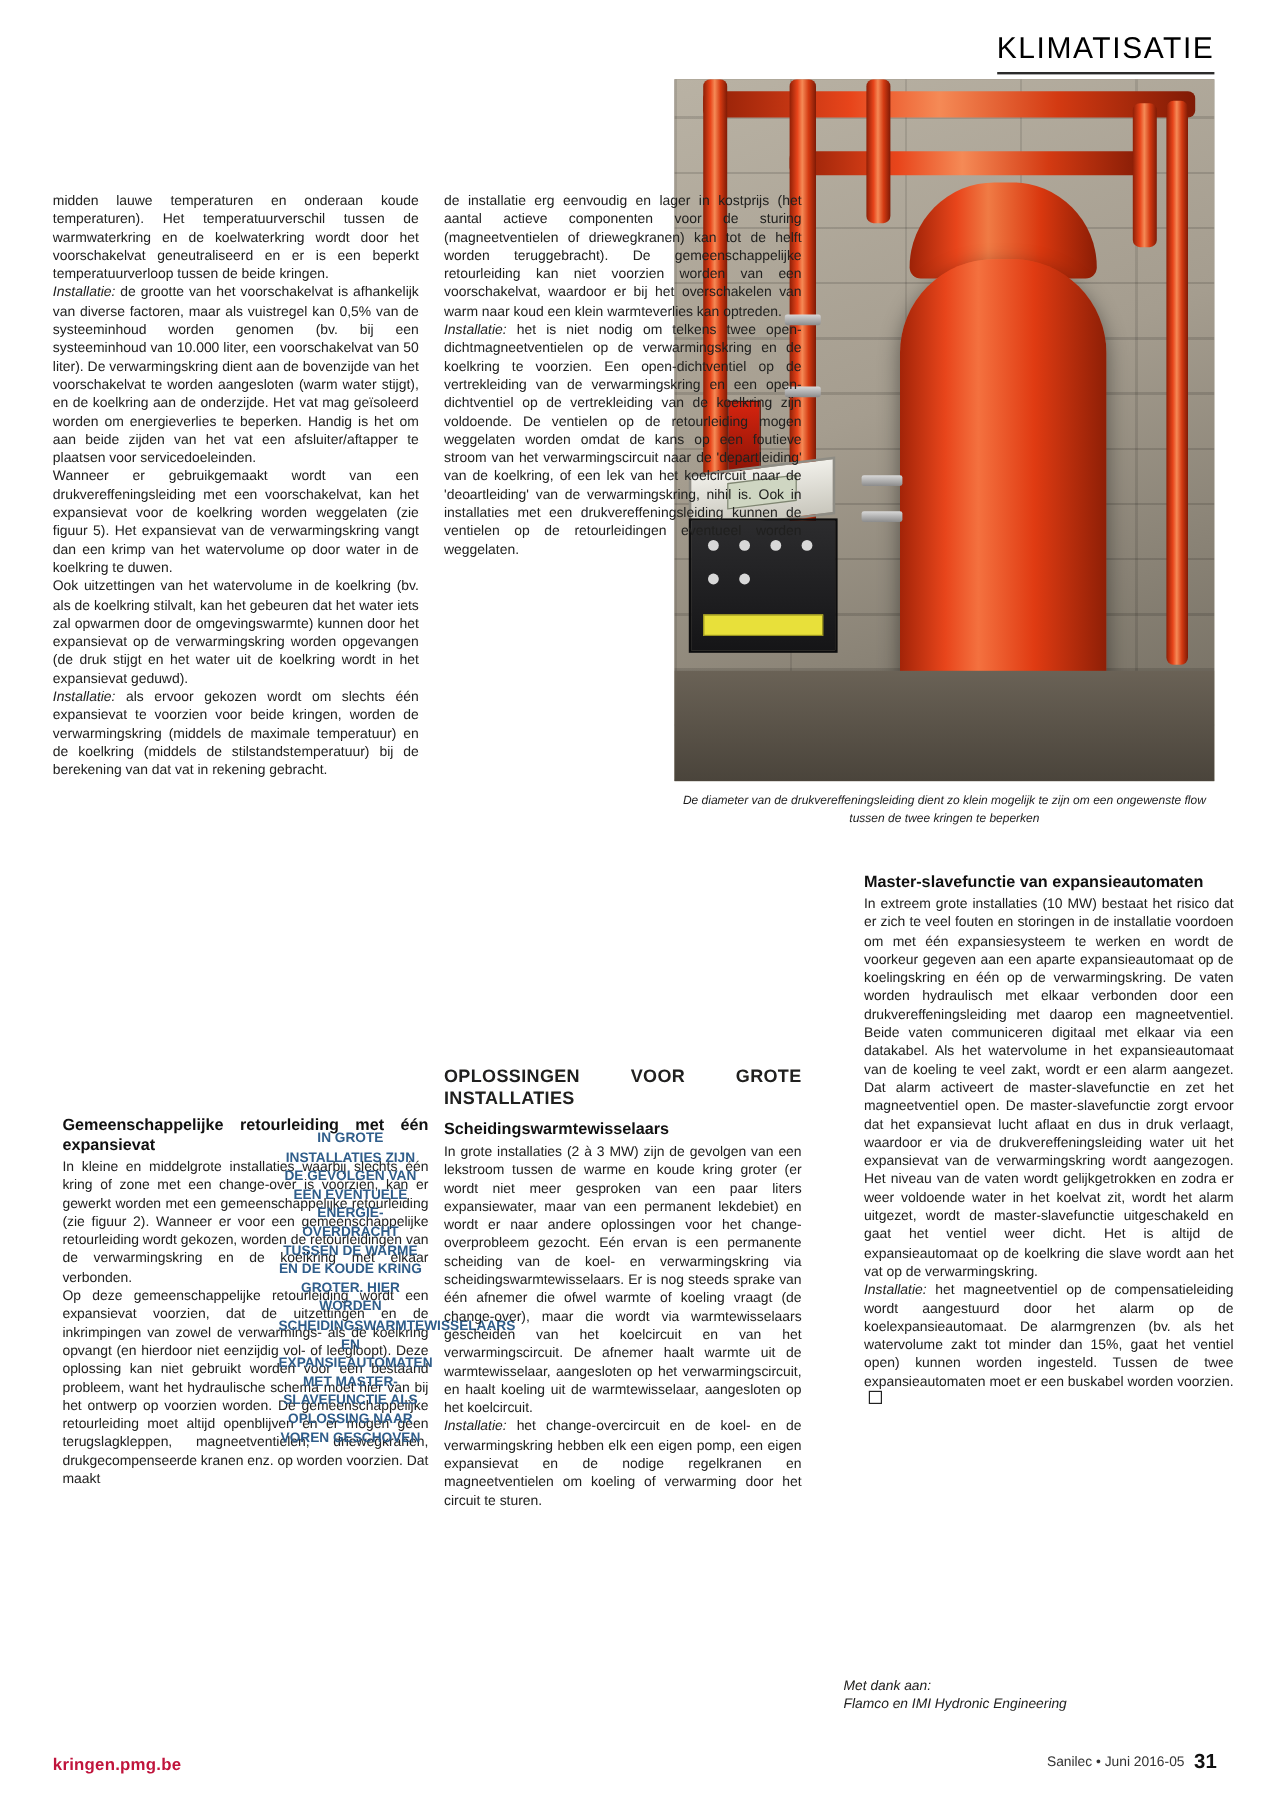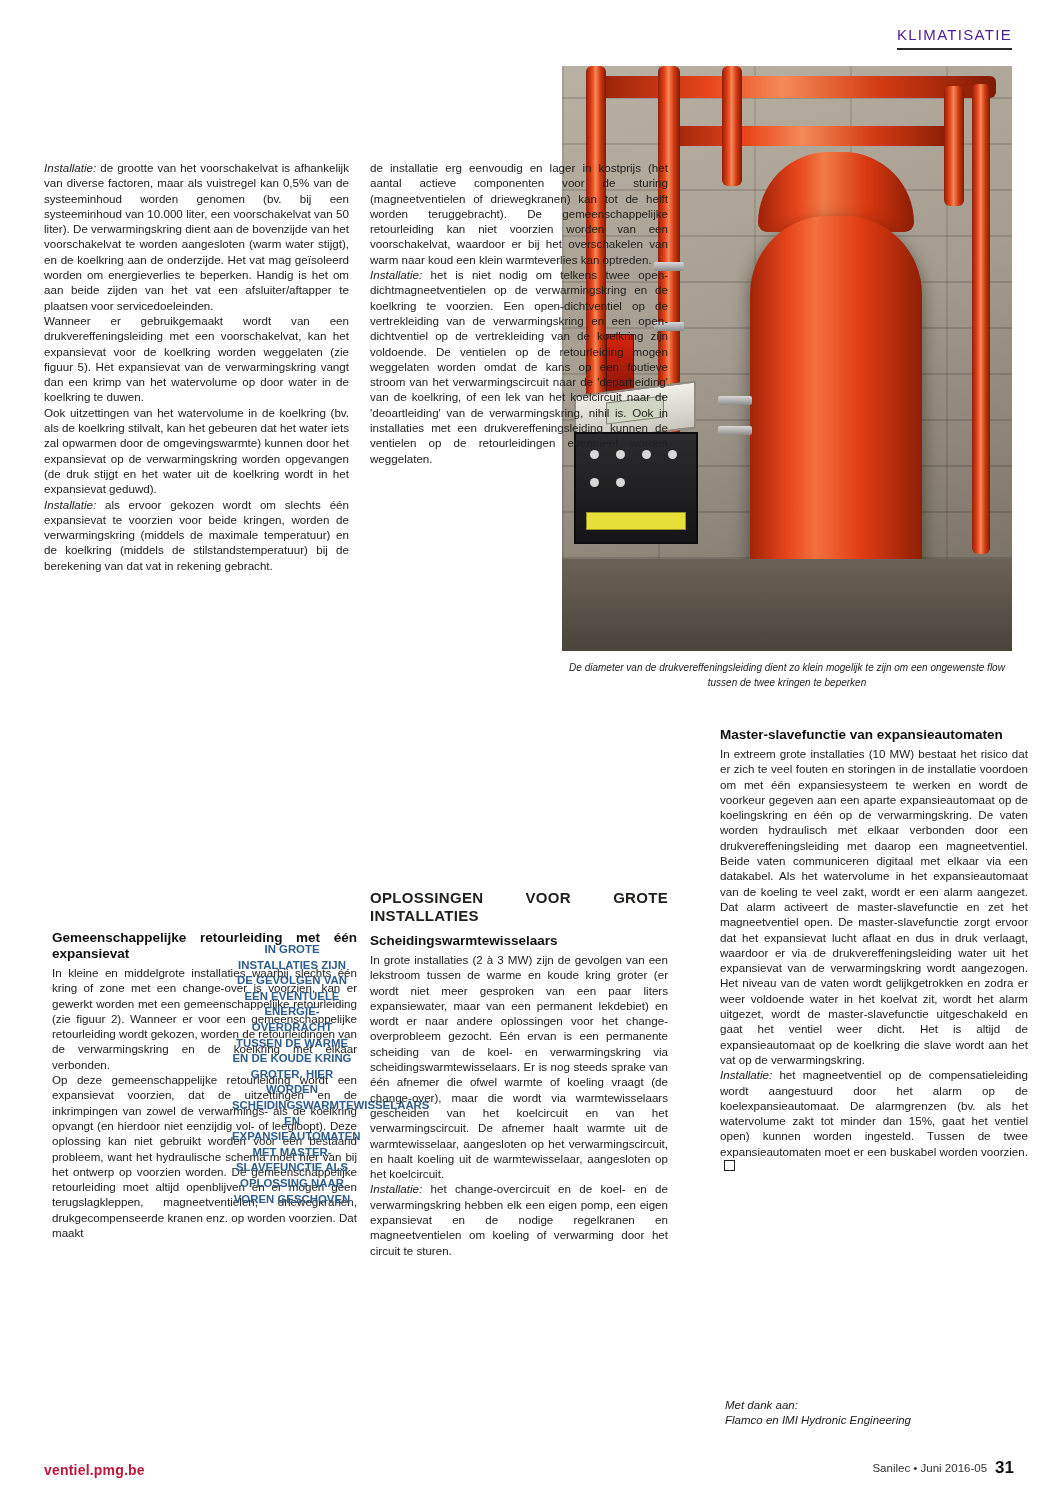--- a/index.html
+++ b/index.html
@@ -18,23 +18,23 @@
   }
 
   
   .header {
     position: absolute;
     top: 26px;
     right: 46px;
     text-align: right;
   }
   .header-title {
-    font-size: 15px;
+    font-size: 25px;
     letter-spacing: 1.3px;
-    color: #4c1d95;
+    color: #000000;
     padding-bottom: 5px;
     border-bottom: 2px solid #2b2b2b;
     display: inline-block;
   }
 
   
   .col {
     position: absolute;
     font-size: 11.6px;
     line-height: 15.3px;
@@ -221,21 +221,20 @@
   }
   .thanks {
     position: absolute;
     left: 703px;
     top: 1398px;
     width: 308px;
     font-size: 11.5px;
     line-height: 15px;
     font-style: italic;
     color: #20201f;
-    margin-left: 22px;
   }
   .endmark {
     display: inline-block;
     width: 9px; height: 9px;
     border: 1.5px solid #222;
     margin-left: 4px;
     vertical-align: 0px;
   }
 </style>
 </head>
@@ -274,20 +273,21 @@
       <div class="led" style="left:14px; top:44px;"></div>
       <div class="led" style="left:40px; top:44px;"></div>
       <div class="sticker"></div>
     </div>
     <div class="floor"></div>
   </div>
 
   <div class="caption">De diameter van de drukvereffeningsleiding dient zo klein mogelijk te zijn om een ongewenste flow tussen de twee kringen te beperken</div>
 
   <div class="col c1">
+    <p>midden lauwe temperaturen en onderaan koude temperaturen). Het temperatuurverschil tussen de warmwaterkring en de koelwaterkring wordt door het voorschakelvat geneutraliseerd en er is een beperkt temperatuurverloop tussen de beide kringen.</p>
     <p><span class="ital">Installatie:</span><span> de grootte van het voorschakelvat is afhankelijk van diverse factoren, maar als vuistregel kan 0,5% van de systeeminhoud worden genomen (bv. bij een systeeminhoud van 10.000 liter, een voorschakelvat van 50 liter). De verwarmingskring dient aan de bovenzijde van het voorschakelvat te worden aangesloten (warm water stijgt), en de koelkring aan de onderzijde. Het vat mag geïsoleerd worden om energieverlies te beperken. Handig is het om aan beide zijden van het vat een afsluiter/aftapper te plaatsen voor servicedoeleinden.</span></p>
     <p>Wanneer er gebruikgemaakt wordt van een drukvereffeningsleiding met een voorschakelvat, kan het expansievat voor de koelkring worden weggelaten (zie figuur 5). Het expansievat van de verwarmingskring vangt dan een krimp van het watervolume op door water in de koelkring te duwen.</p>
     <p>Ook uitzettingen van het watervolume in de koelkring (bv. als de koelkring stilvalt, kan het gebeuren dat het water iets zal opwarmen door de omgevingswarmte) kunnen door het expansievat op de verwarmingskring worden opgevangen (de druk stijgt en het water uit de koelkring wordt in het expansievat geduwd).</p>
     <p><span class="ital">Installatie:</span><span> als ervoor gekozen wordt om slechts één expansievat te voorzien voor beide kringen, worden de verwarmingskring (middels de maximale temperatuur) en de koelkring (middels de stilstandstemperatuur) bij de berekening van dat vat in rekening gebracht.</span></p>
   </div>
 
   <div class="col c1b">
     <h2 class="section first">Gemeenschappelijke retourleiding met één expansievat</h2>
     <p>In kleine en middelgrote installaties waarbij slechts één kring of zone met een change-over is voorzien, kan er gewerkt worden met een gemeenschappelijke retourleiding (zie figuur 2). Wanneer er voor een gemeenschappelijke retourleiding wordt gekozen, worden de retourleidingen van de verwarmingskring en de koelkring met elkaar verbonden.</p>
     <p>Op deze gemeenschappelijke retourleiding wordt een expansievat voorzien, dat de uitzettingen en de inkrimpingen van zowel de verwarmings- als de koelkring opvangt (en hierdoor niet eenzijdig vol- of leegloopt). Deze oplossing kan niet gebruikt worden voor een bestaand probleem, want het hydraulische schema moet hier van bij het ontwerp op voorzien worden. De gemeenschappelijke retourleiding moet altijd openblijven en er mogen geen terugslagkleppen, magneetventielen, driewegkranen, drukgecompenseerde kranen enz. op worden voorzien. Dat maakt</p>
@@ -312,18 +312,18 @@
     <p>In extreem grote installaties (10 MW) bestaat het risico dat er zich te veel fouten en storingen in de installatie voordoen om met één expansiesysteem te werken en wordt de voorkeur gegeven aan een aparte expansieautomaat op de koelingskring en één op de verwarmingskring. De vaten worden hydraulisch met elkaar verbonden door een drukvereffeningsleiding met daarop een magneetventiel. Beide vaten communiceren digitaal met elkaar via een datakabel. Als het watervolume in het expansieautomaat van de koeling te veel zakt, wordt er een alarm aangezet. Dat alarm activeert de master-slavefunctie en zet het magneetventiel open. De master-slavefunctie zorgt ervoor dat het expansievat lucht aflaat en dus in druk verlaagt, waardoor er via de drukvereffeningsleiding water uit het expansievat van de verwarmingskring wordt aangezogen. Het niveau van de vaten wordt gelijkgetrokken en zodra er weer voldoende water in het koelvat zit, wordt het alarm uitgezet, wordt de master-slavefunctie uitgeschakeld en gaat het ventiel weer dicht. Het is altijd de expansieautomaat op de koelkring die slave wordt aan het vat op de verwarmingskring.</p>
     <p><span class="ital">Installatie:</span><span> het magneetventiel op de compensatieleiding wordt aangestuurd door het alarm op de koelexpansieautomaat. De alarmgrenzen (bv. als het watervolume zakt tot minder dan 15%, gaat het ventiel open) kunnen worden ingesteld. Tussen de twee expansieautomaten moet er een buskabel worden voorzien.</span><span class="endmark"></span></p>
   </div>
 
   <div class="thanks">
     <div>Met dank aan:</div>
     <div>Flamco en IMI Hydronic Engineering</div>
   </div>
 
   <div class="footer-bar"></div>
-  <div class="footer-left">ventiel.pmg.be</div>
+  <div class="footer-left">kringen.pmg.be</div>
   <div class="footer-right">
     <span>Sanilec • Juni 2016-05</span><span class="footer-pagenum">31</span>
   </div>
 
 </div>
 
 </body></html>

